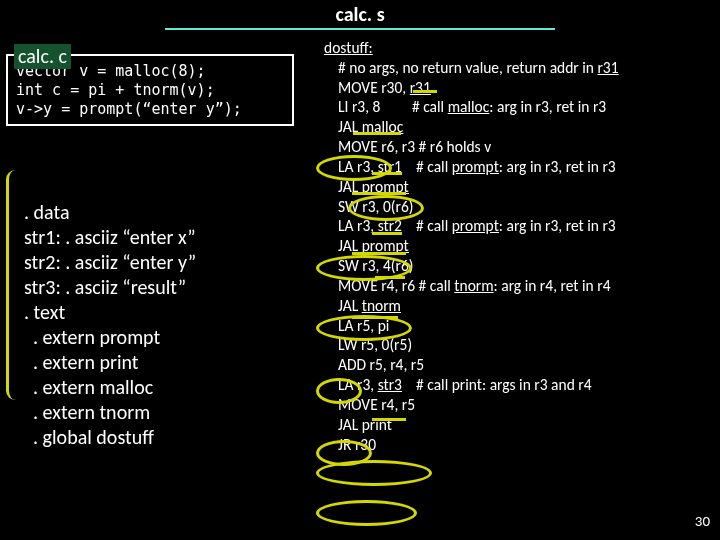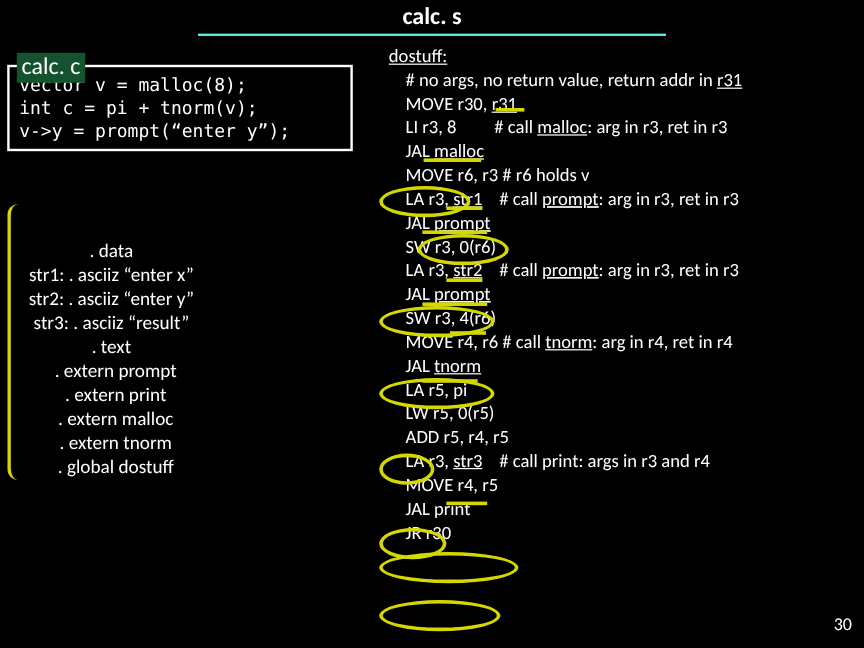--- a/index.html
+++ b/index.html
@@ -45,24 +45,23 @@
   .calc-c {
     top: 54px;
     left: 6px;
     width: 268px;
   }
   .asm-block {
     position: absolute;
     top: 200px;
     left: 24px;
     font-family: Calibri, Arial, sans-serif;
-    font-size: 16px;
+    font-size: 20px;
     line-height: 1.25;
     white-space: pre;
-    text-align: center;
   }
   .calc-s {
     position: absolute;
     top: 38px;
     left: 300px;
     font-family: Calibri, Arial, sans-serif;
     font-size: 15.5px;
     line-height: 1.28;
     white-space: pre;
     margin-left: 24px;

